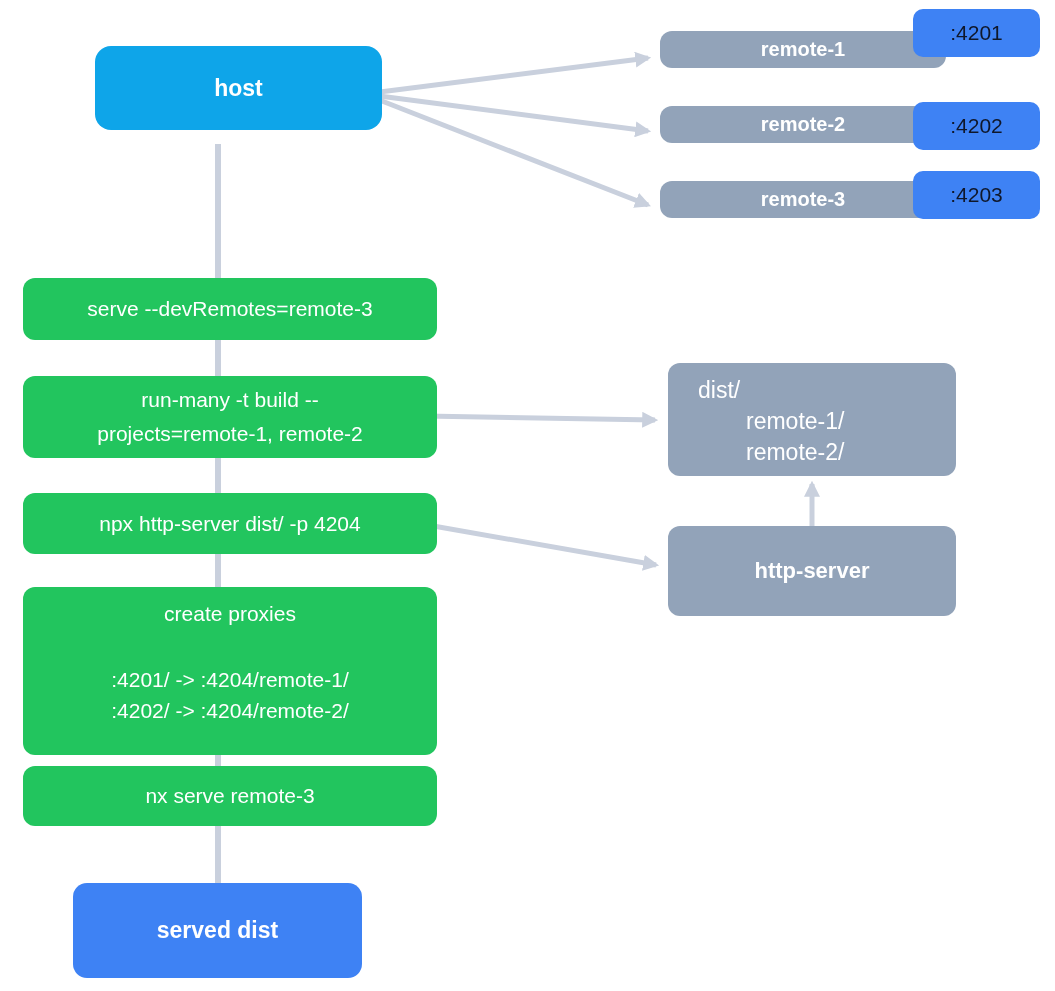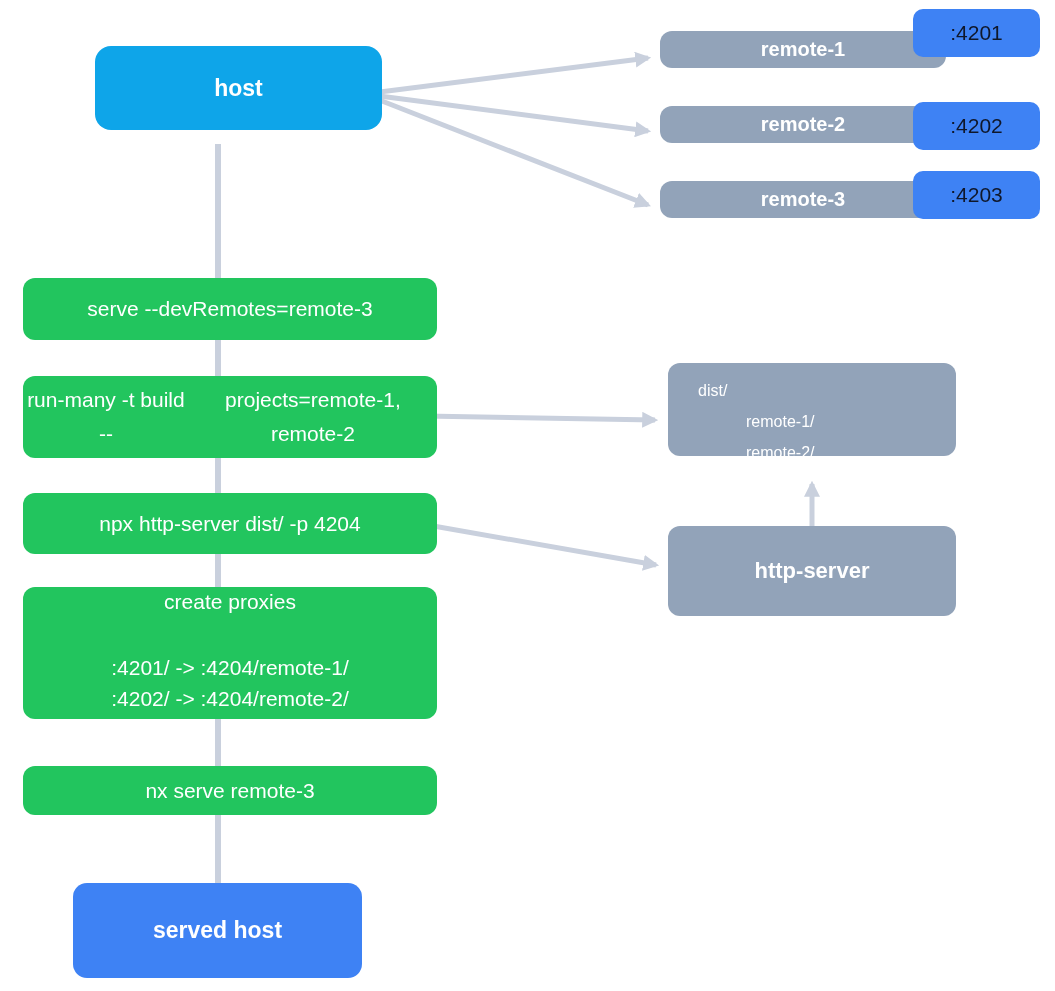--- a/index.html
+++ b/index.html
@@ -68,41 +68,41 @@
 
   .node-step {
     left: 10px; width: 414px;
     background: var(--action-green, #22c55e);
     border-radius: 12px;
     font-size: 21px;
     text-align: center;
     margin-left: 13px;
   }
   .step-serve    { top: 278px; height: 62px; }
-  .step-run-many { top: 376px; height: 82px; flex-direction: row; line-height: 1.62; }
+  .step-run-many { top: 376px; height: 82px; flex-direction: column; line-height: 1.62; }
   .step-npx      { top: 493px; height: 61px; }
   .step-create   {
-    top: 587px; height: 132px;
+    top: 587px; height: 168px;
     flex-direction: column;
     justify-content: flex-start;
-    padding-top: 3px;
+    padding-top: 15px;
   }
   .step-create .proxy-title { margin-bottom: 38px; }
   .step-create .proxy-line  { line-height: 1.48; }
-  .step-nx-serve { top: 766px; height: 49px; }
+  .step-nx-serve { top: 766px; height: 60px; }
 
   .node-dist {
-    left: 668px; top: 363px; width: 288px; height: 93px;
+    left: 668px; top: 363px; width: 288px; height: 113px;
     background: var(--remote-gray, #92a3b9);
     border-radius: 12px;
     flex-direction: column;
     align-items: flex-start;
     justify-content: flex-start;
     padding: 12px 0 8px 30px;
-    font-size: 16px;
+    font-size: 23px;
     line-height: 31px;
   }
   .node-dist .dist-sub { margin-left: 48px; }
   .node-http-server {
     left: 668px; top: 526px; width: 288px; height: 90px;
     background: var(--remote-gray, #92a3b9);
     border-radius: 12px;
     font-size: 22px; font-weight: bold;
   }
 </style>
@@ -182,16 +182,16 @@
     <span>dist/</span>
     <span class="dist-sub">remote-1/</span>
     <span class="dist-sub">remote-2/</span>
   </div>
 
   <div class="node node-http-server">
     <span>http-server</span>
   </div>
 
   <div class="node node-served-host">
-    <span>served host</span>
+    <span>served dist</span>
   </div>
 
 </div>
 
 </body></html>

